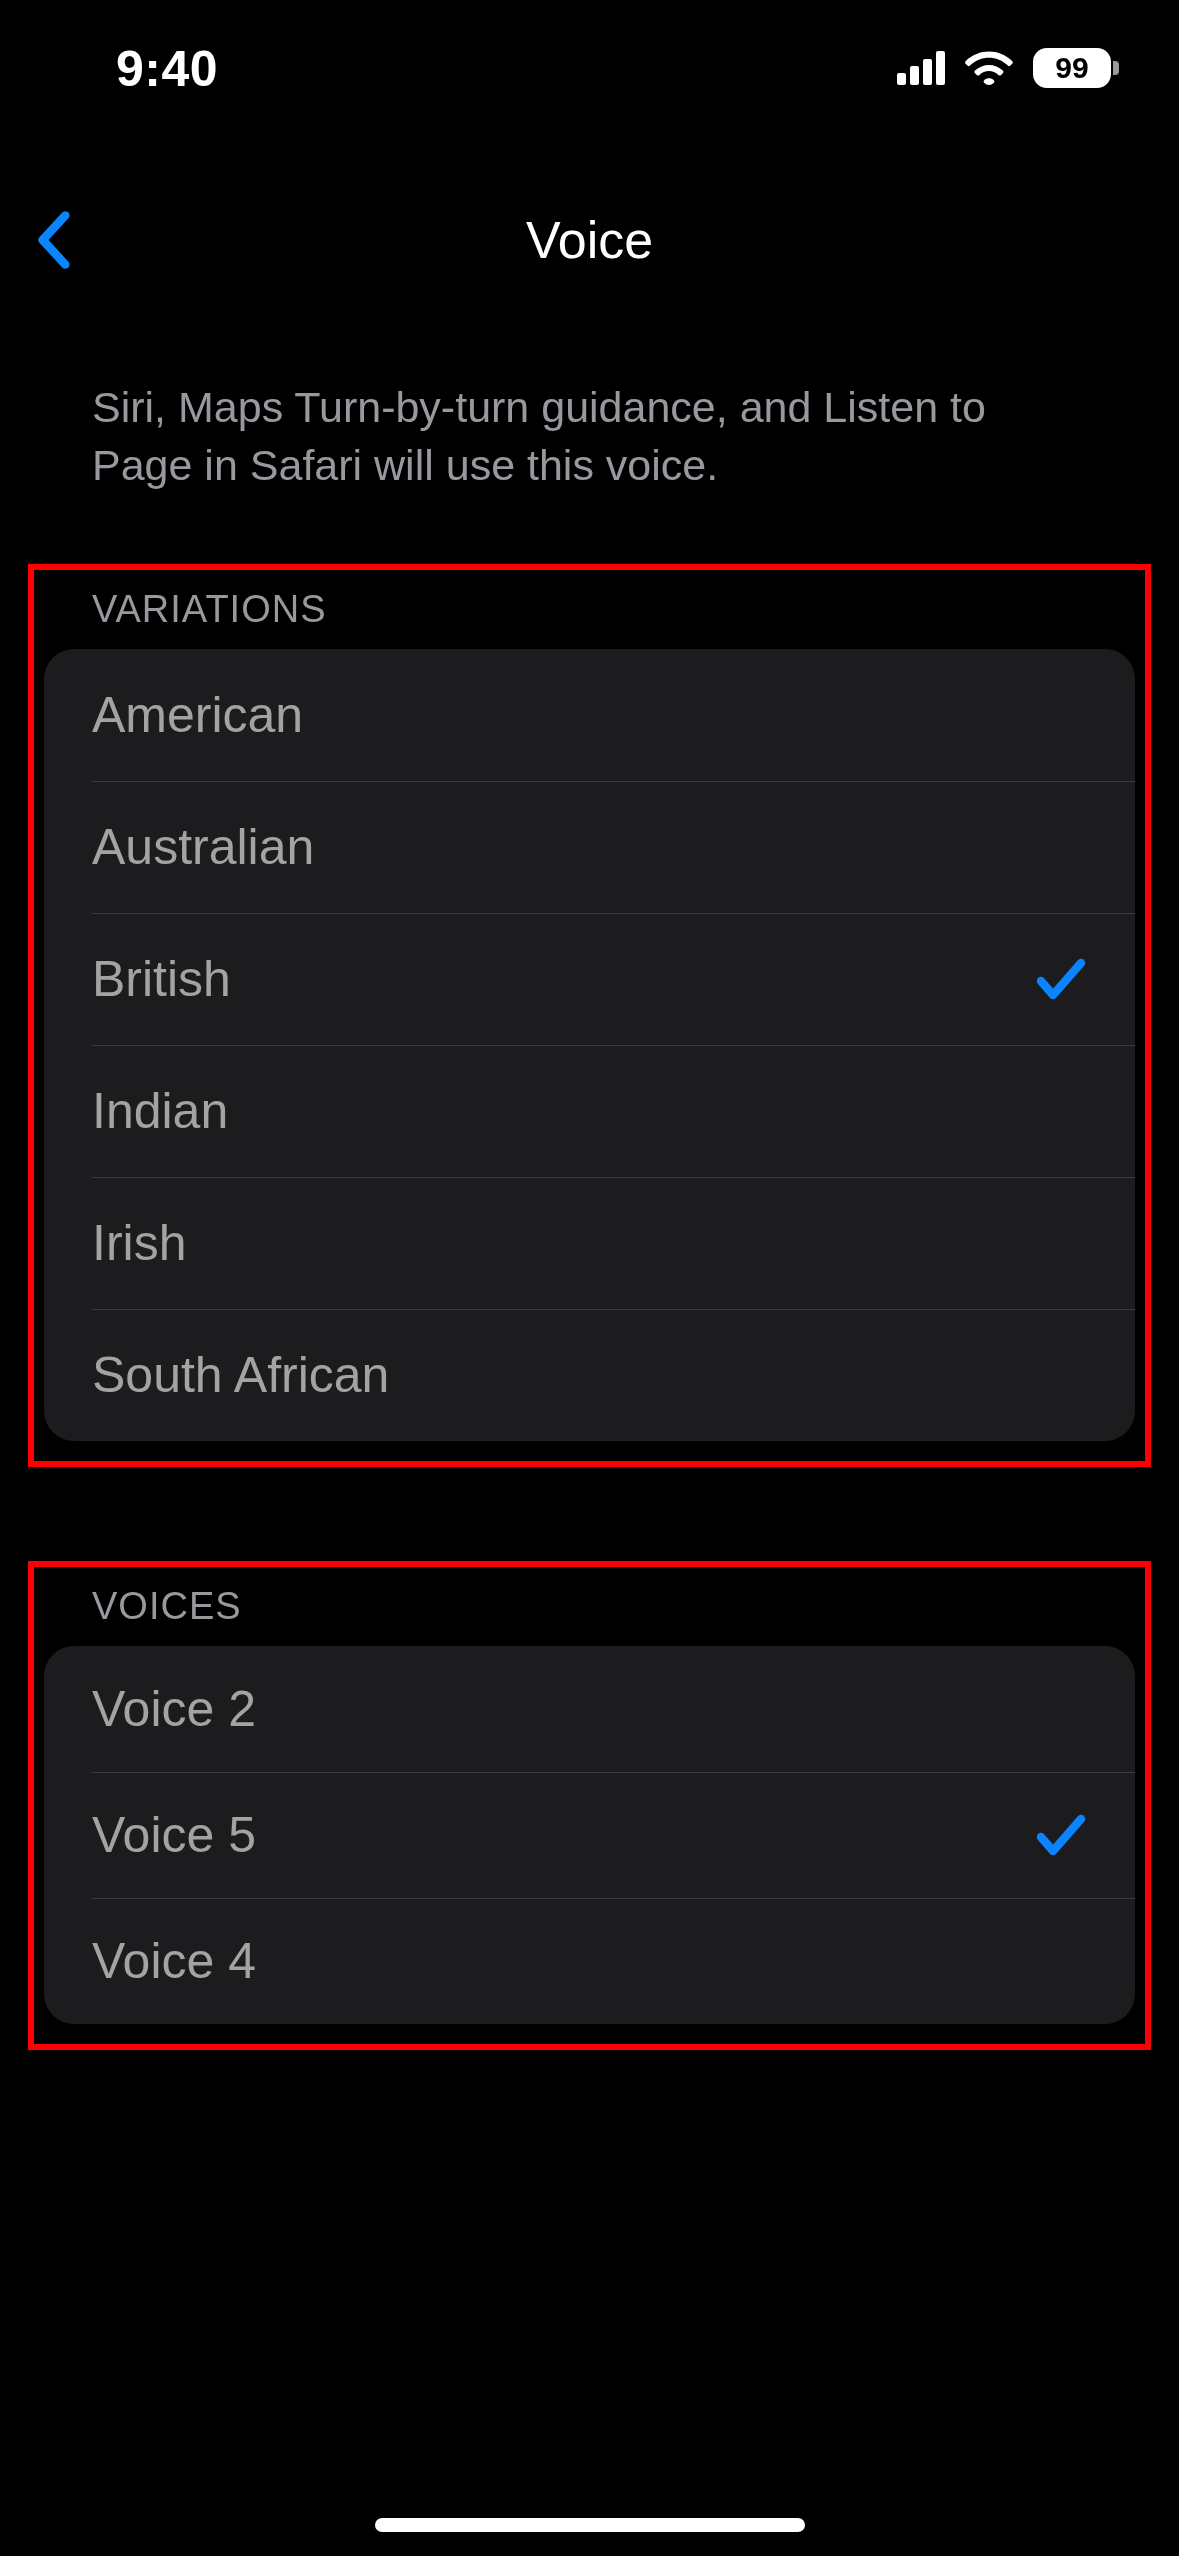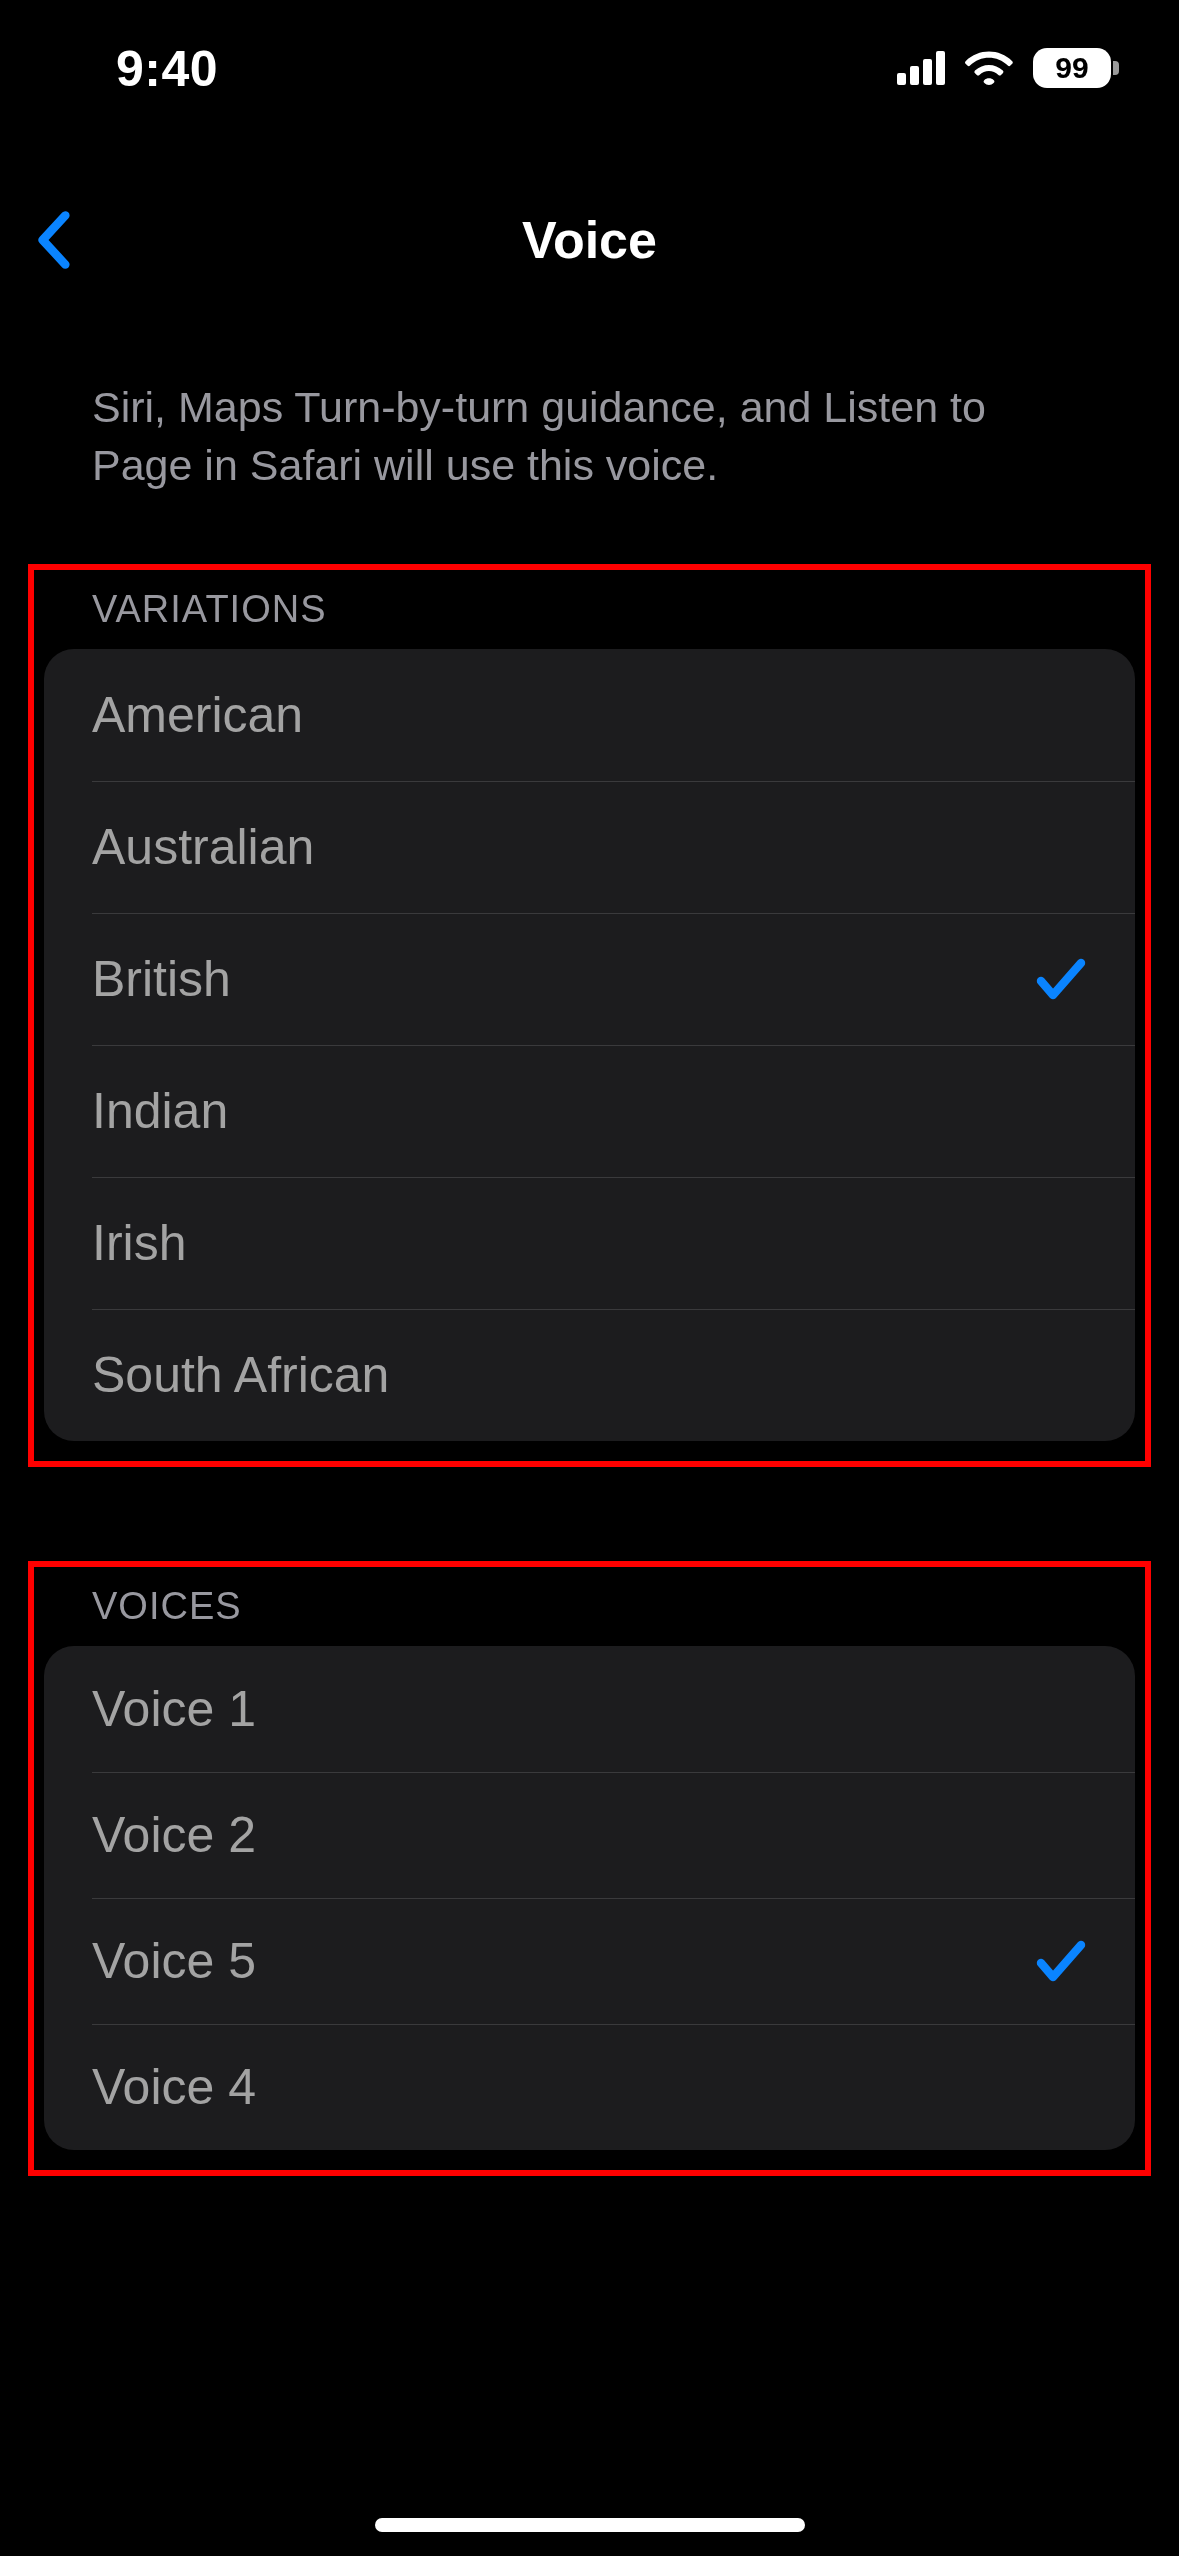--- a/index.html
+++ b/index.html
@@ -101,21 +101,21 @@
     transform: translateY(-50%);
     width: 60px;
     height: 80px;
     display:flex;
     align-items:center;
     justify-content:center;
   }
   .nav-back svg { display:block; }
   .nav-title {
     font-size: 52px;
-    font-weight: 700;
+    font-weight: 400;
     color:#ffffff;
   }
 
   
   .content {
     position:absolute;
     top: 330px;
     left:0;
     right:0;
     bottom:0;
@@ -262,23 +262,20 @@
           </div>
         </div>
     </div>
   </div>
 
   <div class="section-wrap-2">
     <div class="highlight-box">
       <div class="section-header">VOICES</div>
       <div class="group voices-group" id="voices-group">
           <div class="row">
-            <span class="row-label">Voice 1</span>
-          </div>
-          <div class="row">
             <span class="row-label">Voice 2</span>
           </div>
           <div class="row">
             <span class="row-label">Voice 5</span>
             <span class="checkmark">
               <svg width="52" height="48" viewBox="0 0 26 24">
                 <polyline points="3,13 9,20 23,4" fill="none" stroke="#0a84ff" stroke-width="4.2" stroke-linecap="round" stroke-linejoin="round"></polyline>
               </svg>
             </span>
           </div>

